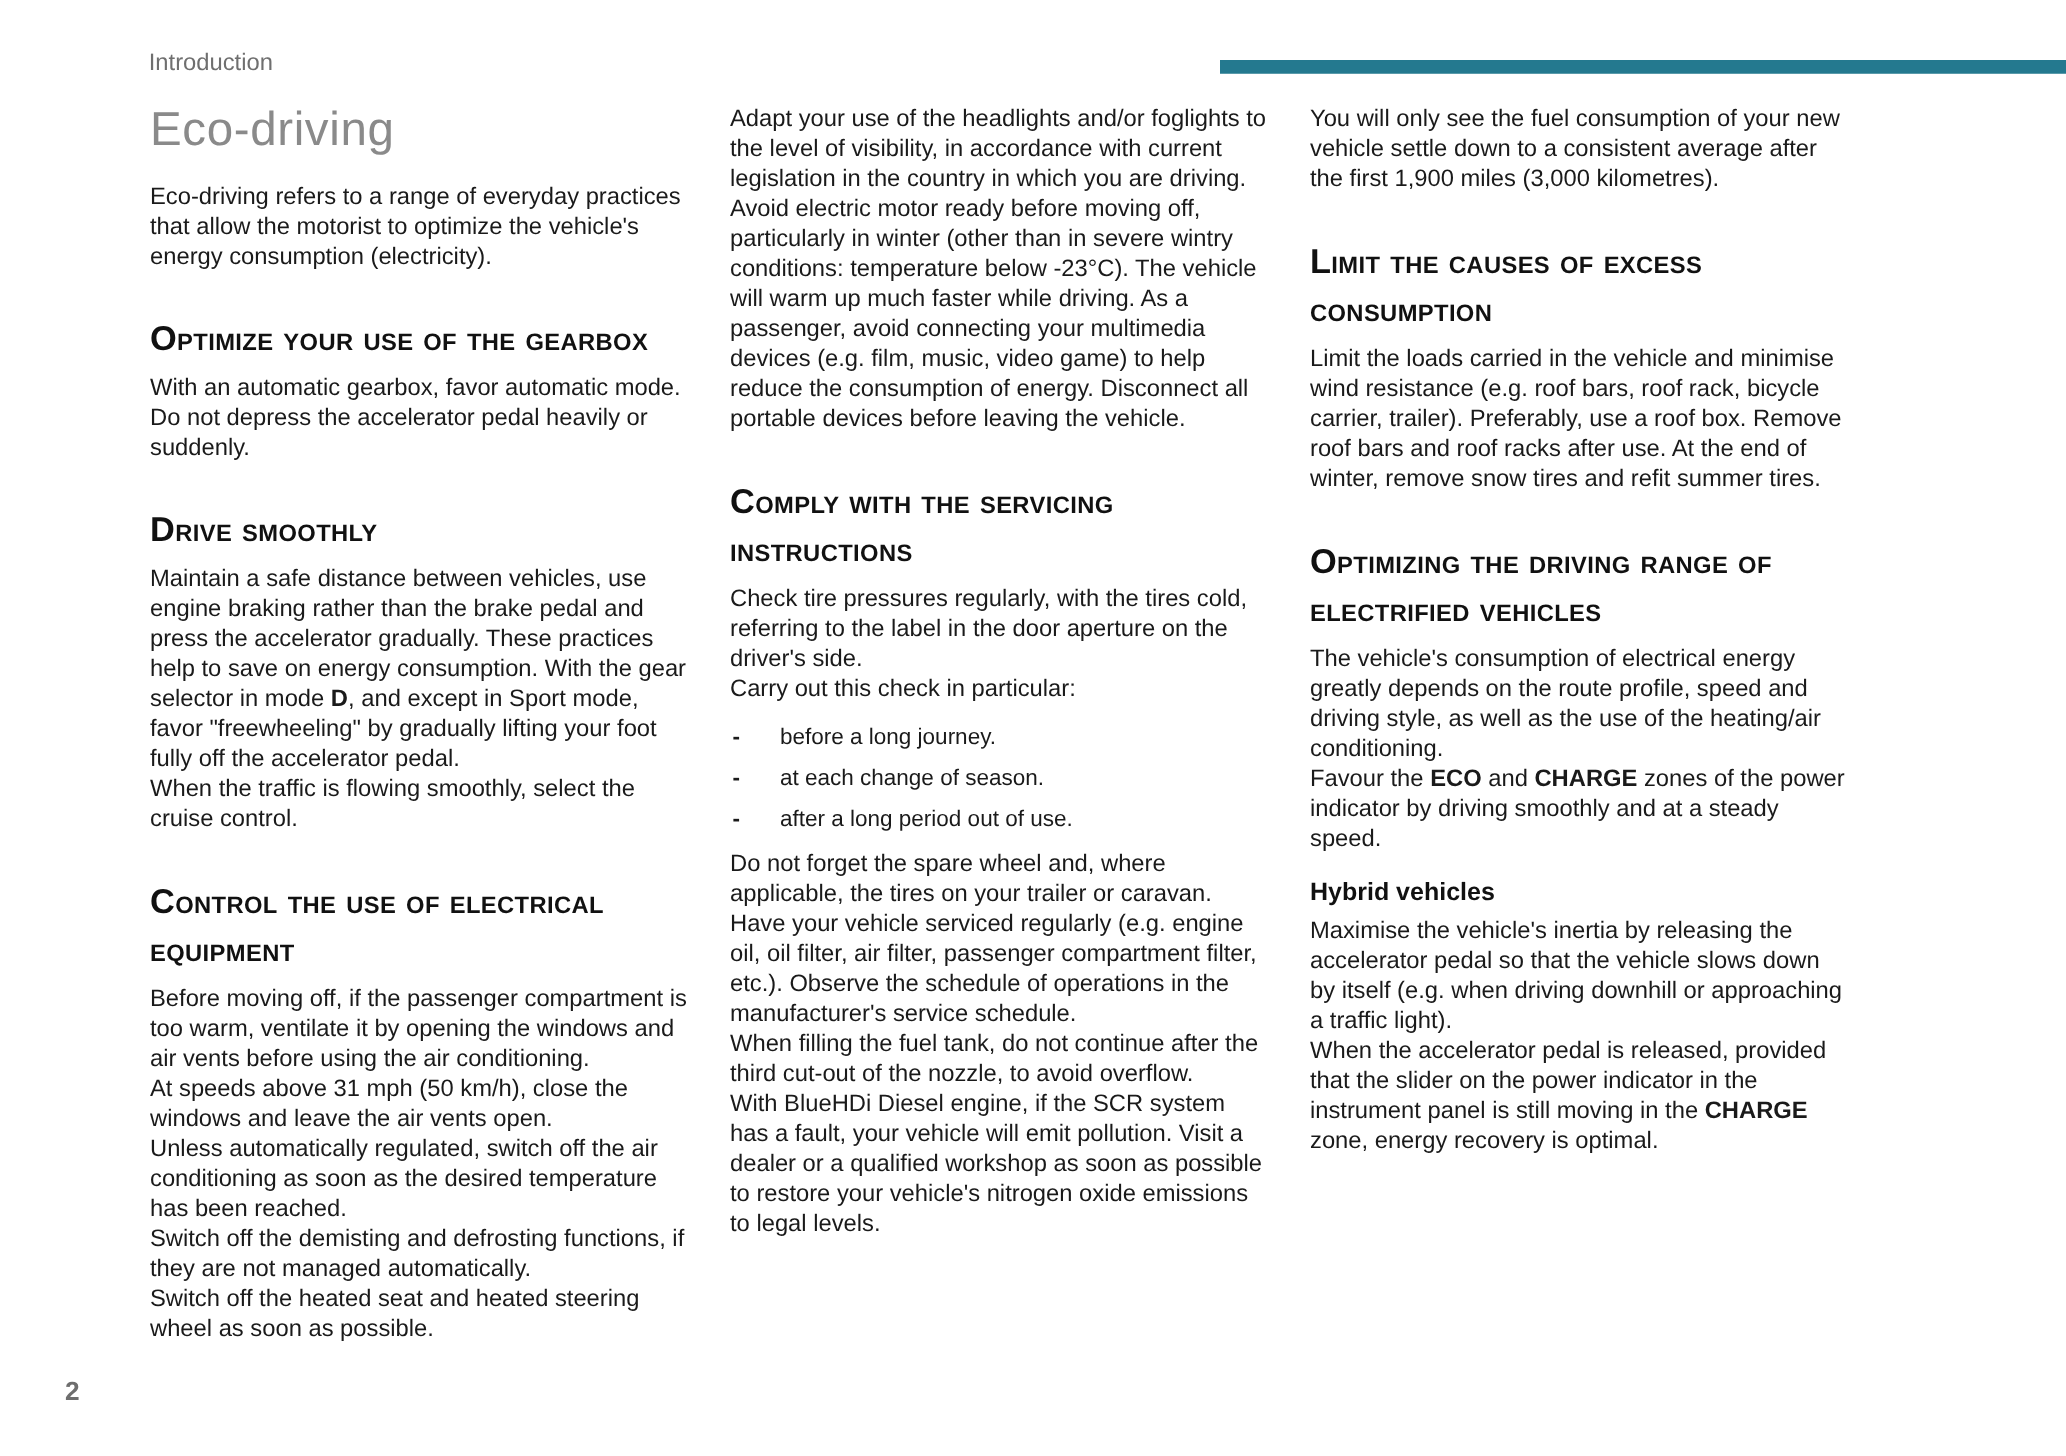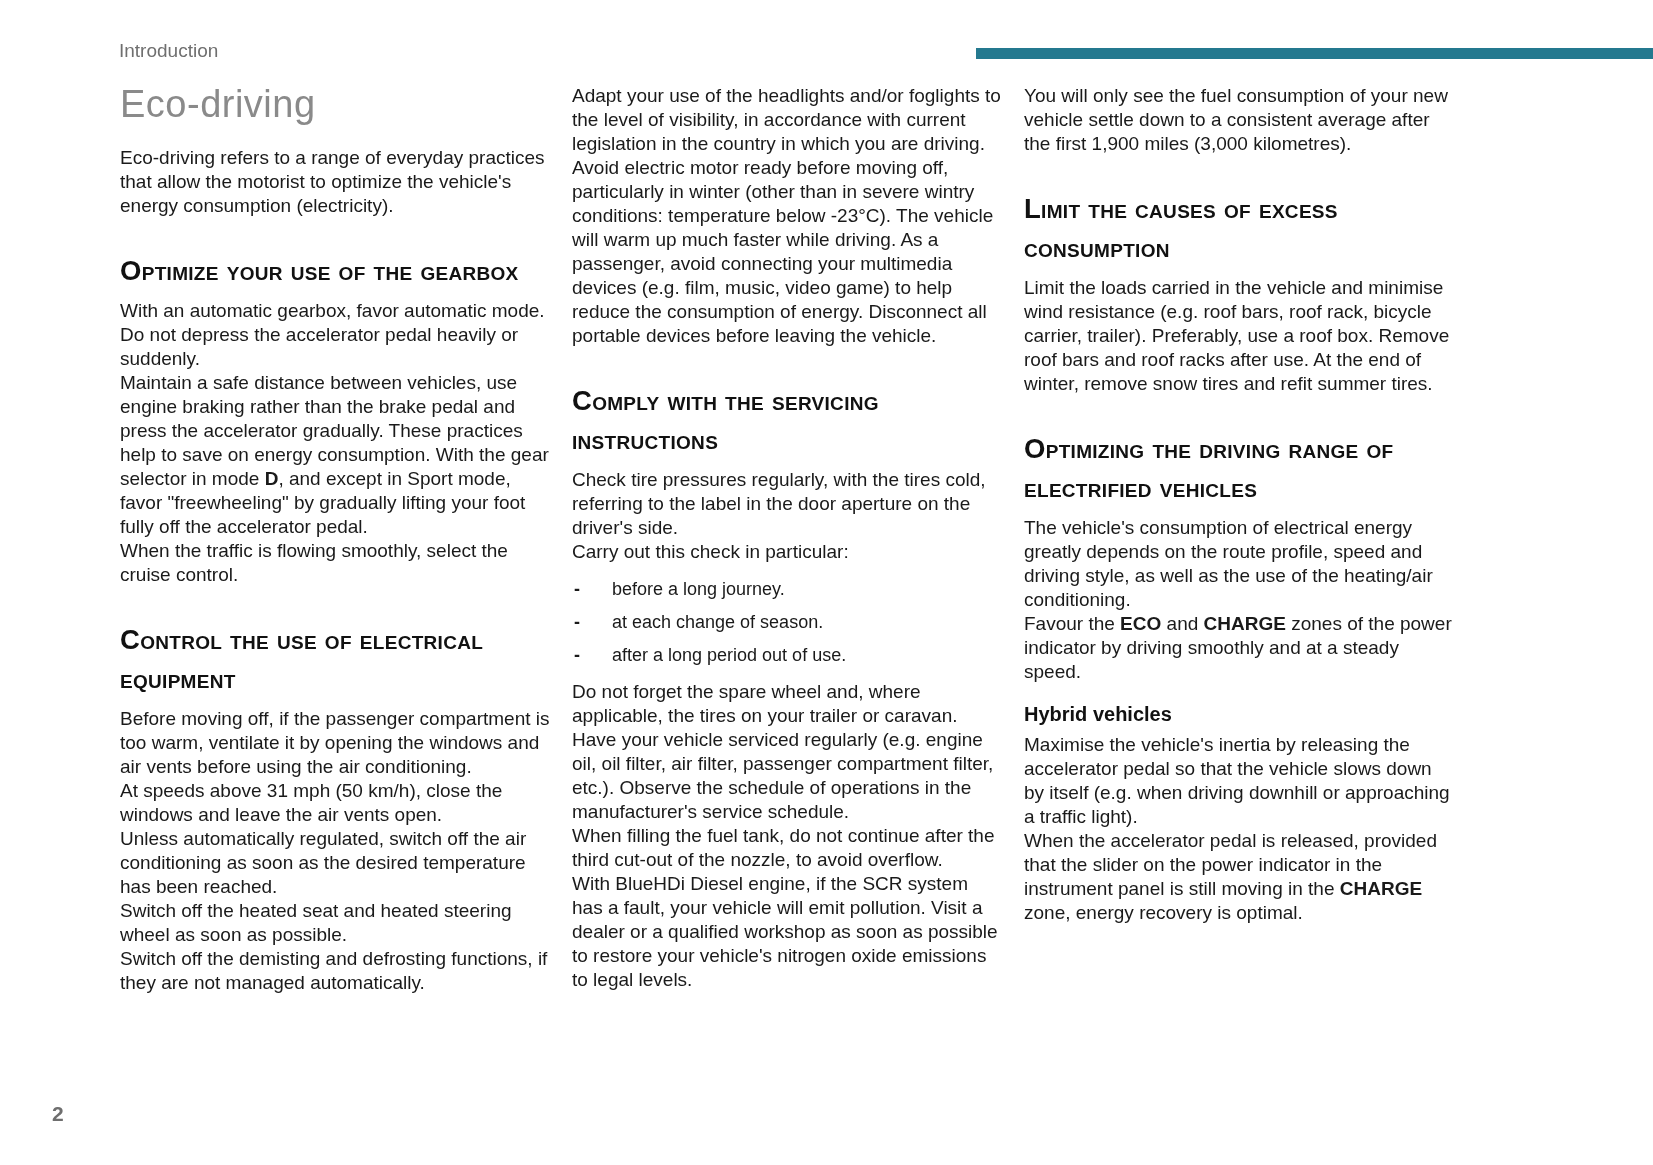--- a/index.html
+++ b/index.html
@@ -14,21 +14,21 @@
   .breadcrumb{
     position:absolute;left:119px;top:40px;
     font-size:19px;color:#6f6f6f;
   }
   .accent-bar{
     position:absolute;left:976px;top:48px;right:0;height:11px;
     background:#24798f;
   }
   .columns{
     position:absolute;left:120px;top:84px;
-    display:flex;gap:22px;
+    display:flex;gap:34px;
   }
   .col{width:430px;}
   .page-title{
     font-size:38px;font-weight:400;color:#8a8a8a;
     margin:0 0 20px 0;line-height:1.1;letter-spacing:0.5px;
   }
   .body-para{
     font-size:19px;line-height:24px;margin:0;
   }
   .section-heading{
@@ -62,28 +62,29 @@
 
 <div class="breadcrumb">Introduction</div>
 <div class="accent-bar" style="background: rgb(36, 121, 143);"></div>
 
 <div class="columns">
     <div class="col">
       <h1 class="page-title">Eco-driving</h1>
       <p class="body-para">Eco-driving refers to a range of everyday practices that allow the motorist to optimize the vehicle's energy consumption (electricity).</p>
       <h2 class="section-heading">Optimize your use of the gearbox</h2>
       <p class="body-para">With an automatic gearbox, favor automatic mode. Do not depress the accelerator pedal heavily or suddenly.</p>
+      <h2 class="section-heading">Drive smoothly</h2>
       <p class="body-para">Maintain a safe distance between vehicles, use engine braking rather than the brake pedal and press the accelerator gradually. These practices help to save on energy consumption. With the gear selector in mode <strong>D</strong>, and except in Sport mode, favor "freewheeling" by gradually lifting your foot fully off the accelerator pedal.</p>
       <p class="body-para">When the traffic is flowing smoothly, select the cruise control.</p>
       <h2 class="section-heading">Control the use of electrical equipment</h2>
       <p class="body-para">Before moving off, if the passenger compartment is too warm, ventilate it by opening the windows and air vents before using the air conditioning.</p>
       <p class="body-para">At speeds above 31 mph (50 km/h), close the windows and leave the air vents open.</p>
       <p class="body-para">Unless automatically regulated, switch off the air conditioning as soon as the desired temperature has been reached.</p>
+      <p class="body-para">Switch off the demisting and defrosting functions, if they are not managed automatically.</p>
       <p class="body-para">Switch off the heated seat and heated steering wheel as soon as possible.</p>
-      <p class="body-para">Switch off the demisting and defrosting functions, if they are not managed automatically.</p>
     </div>
     <div class="col">
       <p class="body-para">Adapt your use of the headlights and/or foglights to the level of visibility, in accordance with current legislation in the country in which you are driving.</p>
       <p class="body-para">Avoid electric motor ready before moving off, particularly in winter (other than in severe wintry conditions: temperature below -23°C). The vehicle will warm up much faster while driving. As a passenger, avoid connecting your multimedia devices (e.g. film, music, video game) to help reduce the consumption of energy. Disconnect all portable devices before leaving the vehicle.</p>
       <h2 class="section-heading">Comply with the servicing instructions</h2>
       <p class="body-para">Check tire pressures regularly, with the tires cold, referring to the label in the door aperture on the driver's side.</p>
       <p class="body-para">Carry out this check in particular:</p>
       <ul class="dash-list">
         <li>before a long journey.</li>
         <li>at each change of season.</li>

